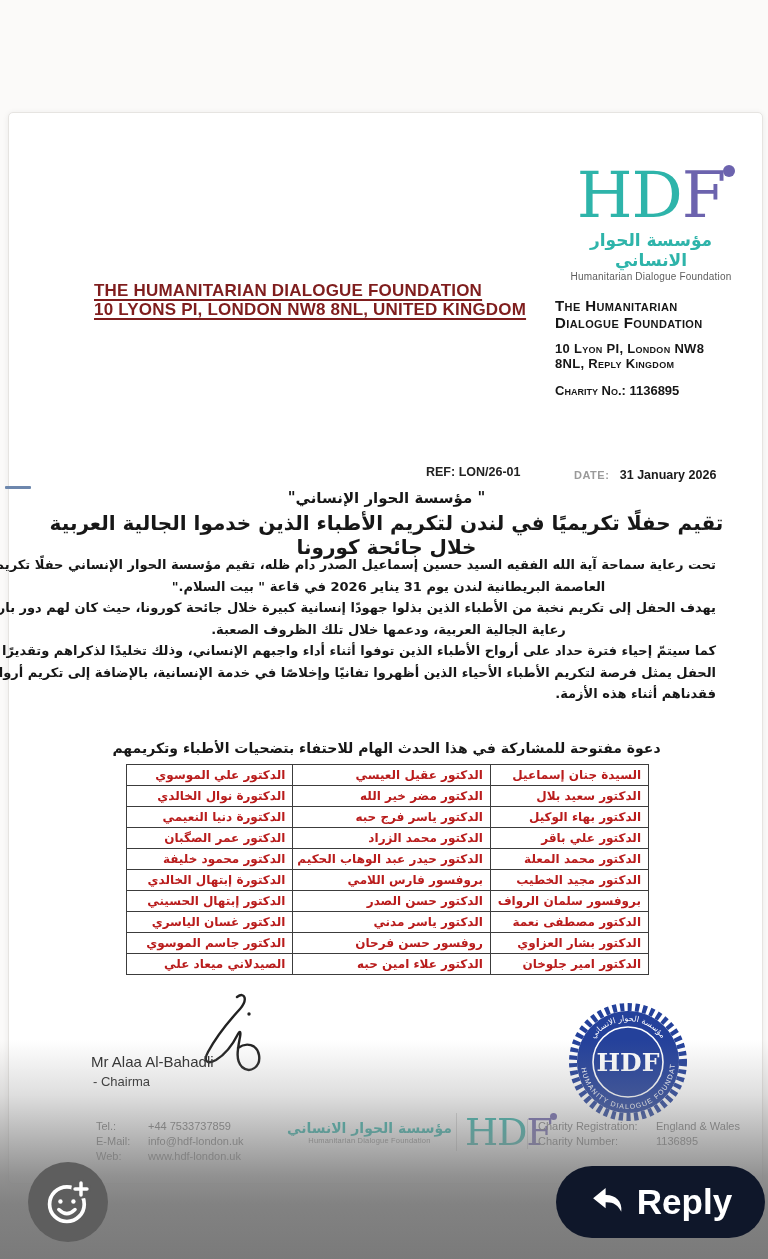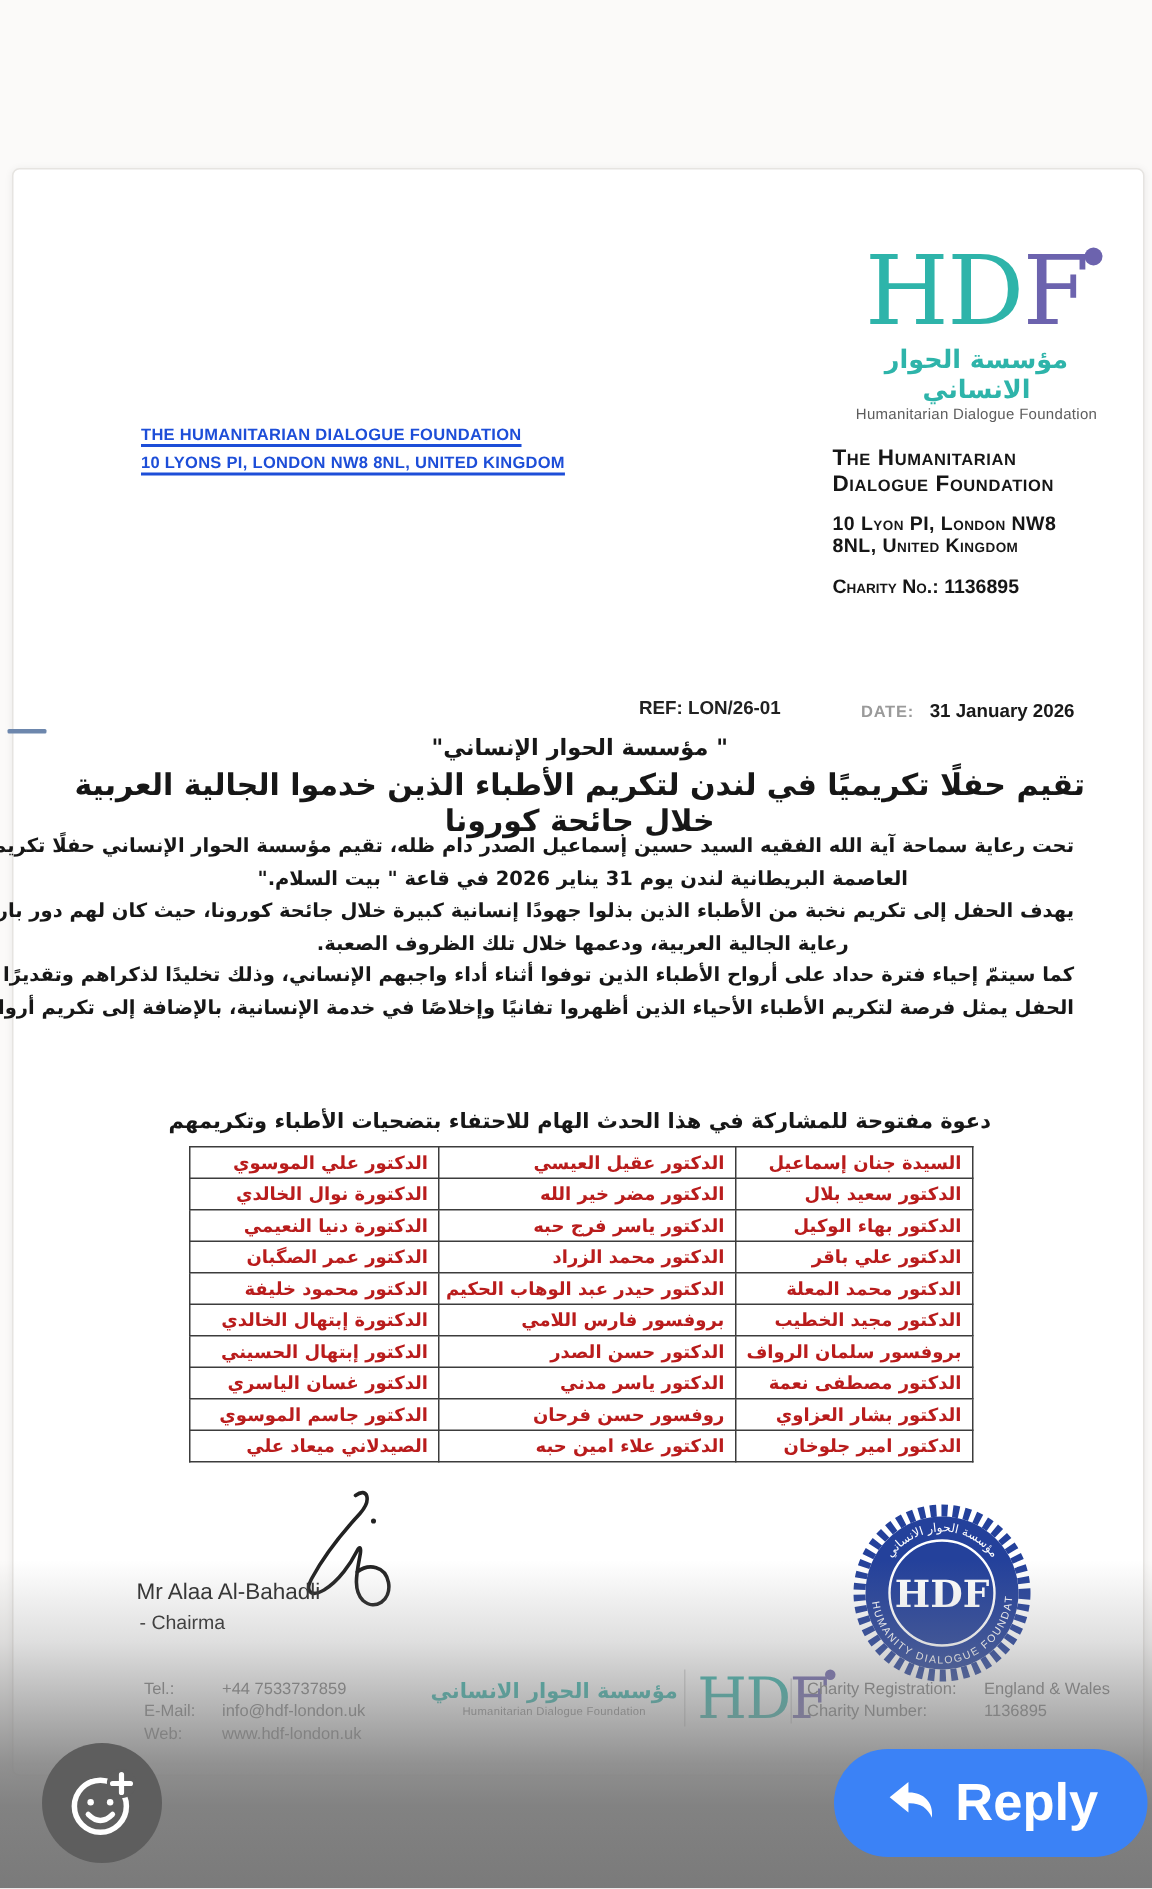--- a/index.html
+++ b/index.html
@@ -3,22 +3,22 @@
 <meta charset="utf-8">
 <style>
   html,body{margin:0;padding:0;background:#fbfaf9;}
   .screen{position:relative;width:768px;height:1259px;overflow:hidden;background:#fbfaf9;
           font-family:"Liberation Sans",sans-serif;}
   .page{position:absolute;left:8px;top:112px;width:753px;height:1070px;background:#ffffff;
         border:1px solid #e6e4e1;border-radius:5px;box-shadow:0 1px 6px rgba(0,0,0,.07);}
   .page *{box-sizing:border-box;}
 
   
-  .top-address{position:absolute;left:85px;top:168px;color:#1d4ed8;font-weight:bold;
-               font-size:11px;line-height:19px;letter-spacing:.2px;}
+  .top-address{position:absolute;left:85px;top:168px;color:#7f1d1d;font-weight:bold;
+               font-size:17px;line-height:19px;letter-spacing:.2px;}
   .top-address div{text-decoration:underline;text-underline-offset:3px;text-decoration-thickness:2px;}
 
   
   .side{position:absolute;left:546px;top:50px;width:192px;}
   .logo{position:relative;text-align:center;font-family:"DejaVu Serif",serif;
         font-size:64px;line-height:64px;letter-spacing:-1px;}
   .logo .hd{color:#2eb4aa;} .logo .f{color:#6c63ae;}
   .logo .dot{position:absolute;width:12px;height:12px;border-radius:50%;background:#6c63ae;right:12px;top:2px;}
   .logo-ar{margin-top:3px;text-align:center;color:#2eb4aa;font-weight:bold;font-size:17px;
            font-family:"DejaVu Sans",sans-serif;direction:rtl;}
@@ -78,21 +78,21 @@
 
   
   .blue-dash{position:absolute;left:5px;top:486px;width:26px;height:3px;background:#6d87ad;border-radius:1px;}
   .overlay{position:absolute;left:0;top:1040px;width:768px;height:219px;pointer-events:none;
      background:linear-gradient(180deg, rgba(140,140,140,0) 0%, rgba(138,138,138,.28) 25%,
       rgba(134,134,134,.62) 45%, rgba(130,130,130,.88) 62%, #828282 75%, #7a7a7a 100%);}
   .emoji-btn{position:absolute;left:28px;top:1162px;width:80px;height:80px;border-radius:50%;
              background:#5e5e5e;border:none;display:flex;align-items:center;justify-content:center;
              cursor:pointer;z-index:10;padding:0;}
   .reply-btn{position:absolute;left:556px;top:1166px;width:209px;height:72px;border-radius:36px;
-             background:#3b82f6;border:none;display:flex;align-items:center;justify-content:center;
+             background:#0f172a;border:none;display:flex;align-items:center;justify-content:center;
              gap:10px;cursor:pointer;z-index:10;color:#ffffff;font-weight:bold;font-size:35px;
              font-family:"Liberation Sans",sans-serif;}
 </style>
 </head>
 <body>
 
 <div class="screen">
 
   <div class="page">
 
@@ -107,21 +107,21 @@
         <span class="dot"></span>
       </div>
       <div class="logo-ar">مؤسسة الحوار الانساني</div>
       <div class="logo-en">Humanitarian Dialogue Foundation</div>
       <div class="side-org">
         <div>The Humanitarian</div>
         <div>Dialogue Foundation</div>
       </div>
       <div class="side-addr">
         <div>10 Lyon PI, London NW8</div>
-        <div>8NL, United Kingdom</div>
+        <div>8NL, Reply Kingdom</div>
       </div>
       <div class="side-charity">Charity No.: 1136895</div>
     </div>
 
     <div class="meta-row">
       <span class="ref">REF: LON/26-01</span>
       <span class="date-wrap">
         <span class="date-label">DATE:</span>
         <span class="date-value">31 January 2026</span>
       </span>
@@ -130,20 +130,21 @@
     <div class="ar title1">" مؤسسة الحوار الإنساني"</div>
     <div class="ar title2">تقيم حفلًا تكريميًا في لندن لتكريم الأطباء الذين خدموا الجالية العربية خلال جائحة كورونا</div>
 
     <div class="ar body-text">
       <div class="ln al-r">تحت رعاية سماحة آية الله الفقيه السيد حسين إسماعيل الصدر دام ظله، تقيم مؤسسة الحوار الإنساني حفلًا تكريميًا في</div>
       <div class="ln al-c">العاصمة البريطانية لندن يوم 31 يناير 2026 في قاعة " بيت السلام."</div>
       <div class="ln al-r">يهدف الحفل إلى تكريم نخبة من الأطباء الذين بذلوا جهودًا إنسانية كبيرة خلال جائحة كورونا، حيث كان لهم دور بارز في</div>
       <div class="ln al-c">رعاية الجالية العربية، ودعمها خلال تلك الظروف الصعبة.</div>
       <div class="ln al-r">كما سيتمّ إحياء فترة حداد على أرواح الأطباء الذين توفوا أثناء أداء واجبهم الإنساني، وذلك تخليدًا لذكراهم وتقديرًا</div>
       <div class="ln al-r">الحفل يمثل فرصة لتكريم الأطباء الأحياء الذين أظهروا تفانيًا وإخلاصًا في خدمة الإنسانية، بالإضافة إلى تكريم أرواح من</div>
+      <div class="ln al-r">فقدناهم أثناء هذه الأزمة.</div>
     </div>
 
     <div class="ar invite">دعوة مفتوحة للمشاركة في هذا الحدث الهام للاحتفاء بتضحيات الأطباء وتكريمهم</div>
 
     <table class="honorees">
       <colgroup>
           <col style="width:160px">
           <col style="width:186px">
           <col style="width:177px">
         </colgroup>

